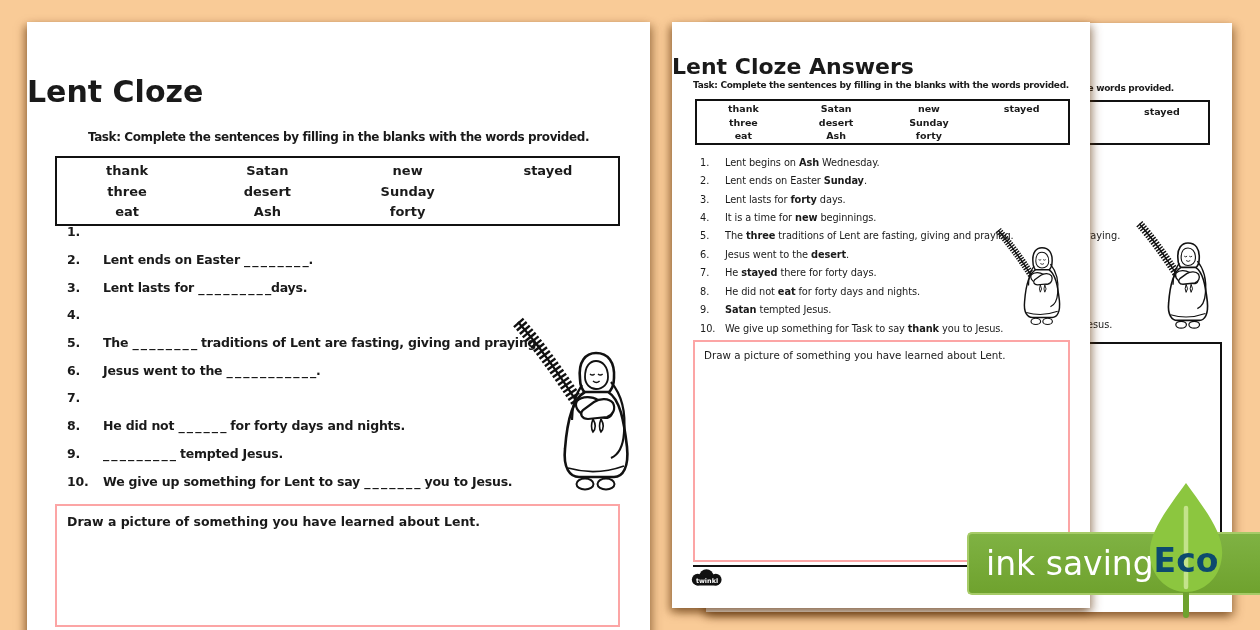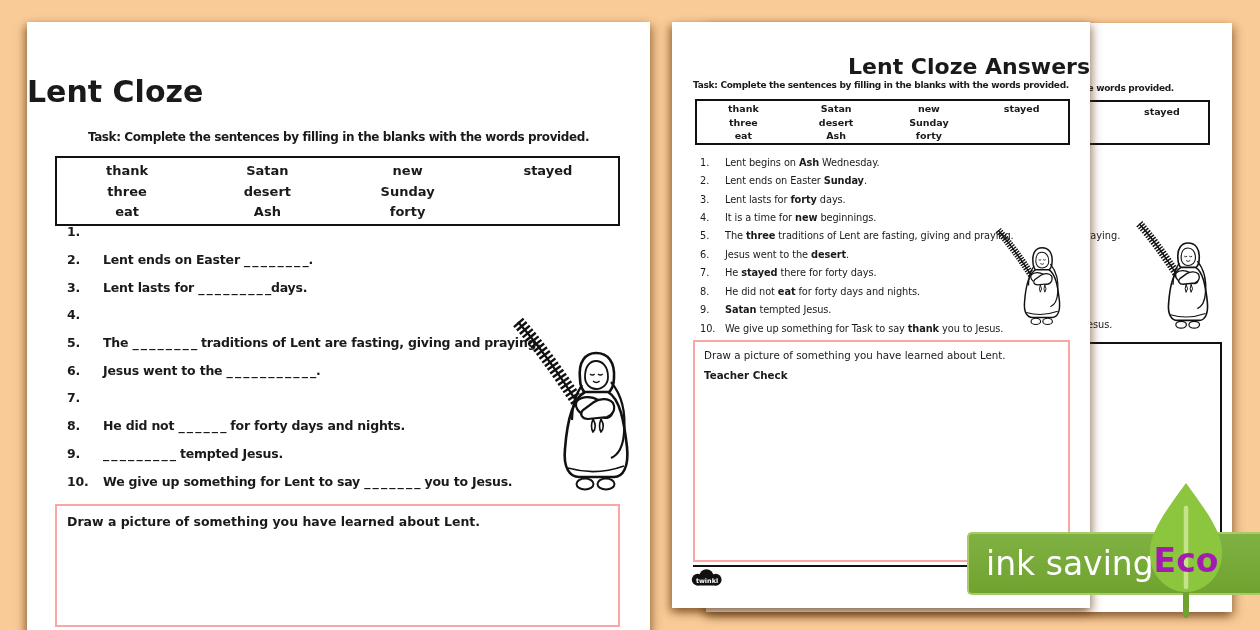--- a/index.html
+++ b/index.html
@@ -16,21 +16,21 @@
   #ws-bank{left:28px;top:134px;width:561px;height:66px;font-size:13px;font-weight:700;}
   .bank-cell{white-space:nowrap;}
   #ws-sentences{position:absolute;left:40px;top:196px;right:6px;}
   .sent-row{height:27.7px;display:flex;align-items:center;white-space:nowrap;font-size:12.5px;font-weight:700;letter-spacing:-.2px;}
   .sent-row .num{width:36px;flex:none;}
   .drawbox{position:absolute;border:2px solid #fca5a5;box-sizing:border-box;}
   #ws-drawbox{left:28px;top:482px;width:565px;height:123px;padding:8px 10px;font-size:12.5px;font-weight:700;}
   #ws-figure{position:absolute;left:473px;top:278px;width:160px;height:210px;}
 
   
-  .ans-title{position:absolute;top:32px;left:0;right:0;text-align:right;font-size:22px;font-weight:700;}
+  .ans-title{position:absolute;top:32px;left:0;right:0;text-align:left;font-size:22px;font-weight:700;}
   .ans-task{position:absolute;top:58px;left:0;right:0;text-align:center;font-size:9px;font-weight:700;letter-spacing:-.3px;white-space:nowrap;}
   #ans-bank{left:23px;top:77px;width:371px;height:42px;font-size:9.5px;font-weight:700;}
   #ans-list{position:absolute;left:28px;top:131px;right:4px;}
   .ans-row{height:18.45px;display:flex;align-items:center;white-space:nowrap;font-size:9.8px;letter-spacing:-.1px;}
   .ans-row .num{width:25px;flex:none;}
   .bold{font-weight:700;}
   #ans-drawbox{left:21px;top:318px;width:377px;height:222px;padding:7px 9px;font-size:10.3px;}
   #ans-drawbox .tcheck{font-weight:700;margin-top:8px;}
   #ans-hr{position:absolute;left:21px;top:543px;width:377px;border-top:2px solid #111;}
   #ans-figure{position:absolute;left:316px;top:196px;width:90px;height:118px;}
@@ -45,21 +45,21 @@
   #bk-jesus{left:378px;top:296px;font-size:9.8px;}
   #bk-drawbox{left:12px;top:319px;width:504px;height:212px;border:2px solid #111;box-sizing:border-box;}
   #bk-figure{position:absolute;left:422px;top:187px;width:100px;height:131px;}
 
   
   #eco-banner{position:absolute;left:967px;top:532px;width:300px;height:63px;z-index:5;
     background:linear-gradient(#7FB243,#6FA22E);border:2px solid #A6CB67;border-right:none;
     border-radius:5px 0 0 5px;box-sizing:border-box;}
   #ink-text{position:absolute;left:17px;top:0;line-height:59px;font-size:33px;color:#fff;}
   #eco-leaf{position:absolute;left:1136px;top:480px;width:100px;height:142px;z-index:6;}
-  #eco-text{position:absolute;left:1148px;top:541px;width:76px;text-align:center;font-size:33px;font-weight:700;color:#a21caf;z-index:7;}
+  #eco-text{position:absolute;left:1148px;top:541px;width:76px;text-align:center;font-size:33px;font-weight:700;color:#0c4a6e;z-index:7;}
 </style>
 </head>
 <body>
 
 <svg width="0" height="0" style="position:absolute">
   <defs>
     <symbol id="palmfig" viewBox="0 0 160 210">
 
       <path d="M18 22 C 36 42 58 72 80 106" stroke="#111" stroke-width="13" fill="none" stroke-dasharray="2.4 2.2"></path>
       <path d="M18 22 C 36 42 58 72 82 110" stroke="#111" stroke-width="2.2" fill="none"></path>
@@ -220,21 +220,20 @@
         <span class="num">9.</span>
         <span class="txt"><span class="bold">Satan</span><span> tempted Jesus.</span></span>
       </div>
       <div class="ans-row">
         <span class="num">10.</span>
         <span class="txt"><span>We give up something for Task to say </span><span class="bold">thank</span><span> you to Jesus.</span></span>
       </div>
     </div>
   <div class="drawbox" id="ans-drawbox">
     <div>Draw a picture of something you have learned about Lent.</div>
-    <div class="tcheck">Teacher Check</div>
   </div>
   <div id="ans-hr"></div>
   <svg id="ans-figure" viewBox="0 0 160 210">
       <use href="#palmfig"></use>
     </svg>
   <svg id="twinkl-logo" viewBox="0 0 60 36">
     <circle cx="14" cy="20" r="10" fill="#111"></circle>
     <circle cx="29" cy="14" r="12" fill="#111"></circle>
     <circle cx="45" cy="20" r="10" fill="#111"></circle>
     <rect x="8" y="15" width="44" height="15" rx="7" fill="#111"></rect>

